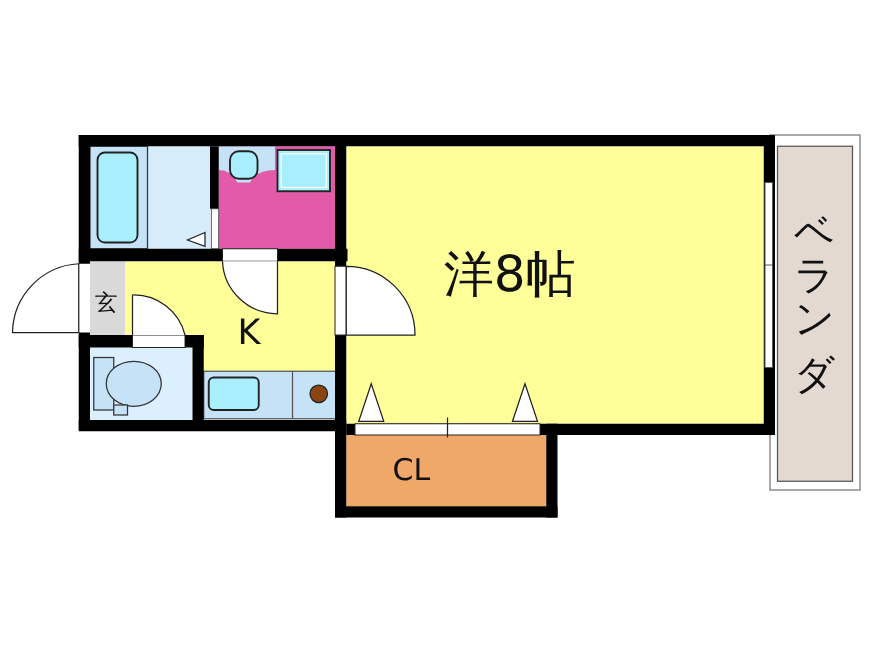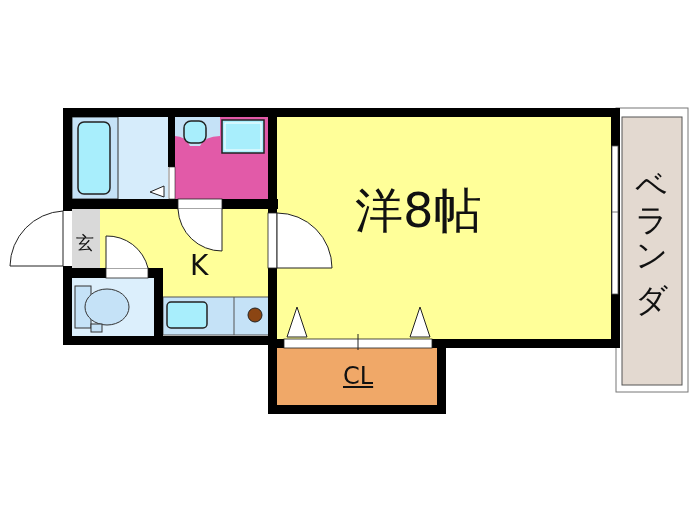--- a/index.html
+++ b/index.html
@@ -1,22 +1,22 @@
 <!DOCTYPE html>
 <html><head>
 <meta charset="utf-8">
 <style>
   html,body{margin:0;padding:0;background:#ffffff;}
   body{width:700px;height:525px;position:relative;overflow:hidden;font-family:"DejaVu Sans","Liberation Sans",sans-serif;}
   #plan{position:absolute;left:0;top:0;width:700px;height:525px;}
   .lbl{position:absolute;color:#111;line-height:1;white-space:nowrap;}
-  .lbl-room{left:355px;top:186px;font-size:48px;}
+  .lbl-room{left:355px;top:200px;font-size:40px;}
   .lbl-k{left:190px;top:252px;font-size:28px;}
   .lbl-genkan{left:76px;top:234px;font-size:18px;}
-  .lbl-cl{left:343px;top:364px;font-size:24px;text-decoration:underline;}
+  .lbl-cl{left:314px;top:364px;font-size:24px;}
   .lbl-veranda{left:636px;top:150px;width:34px;font-size:32px;writing-mode:vertical-rl;line-height:1.15;}
 </style>
 </head>
 <body>
 
 <div id="plan">
 <svg width="700" height="525" viewBox="0 0 700 525" xmlns="http://www.w3.org/2000/svg">
 
   <g>
     <rect x="616" y="108" width="72" height="284" fill="#ffffff" stroke="#777" stroke-width="1"></rect>

